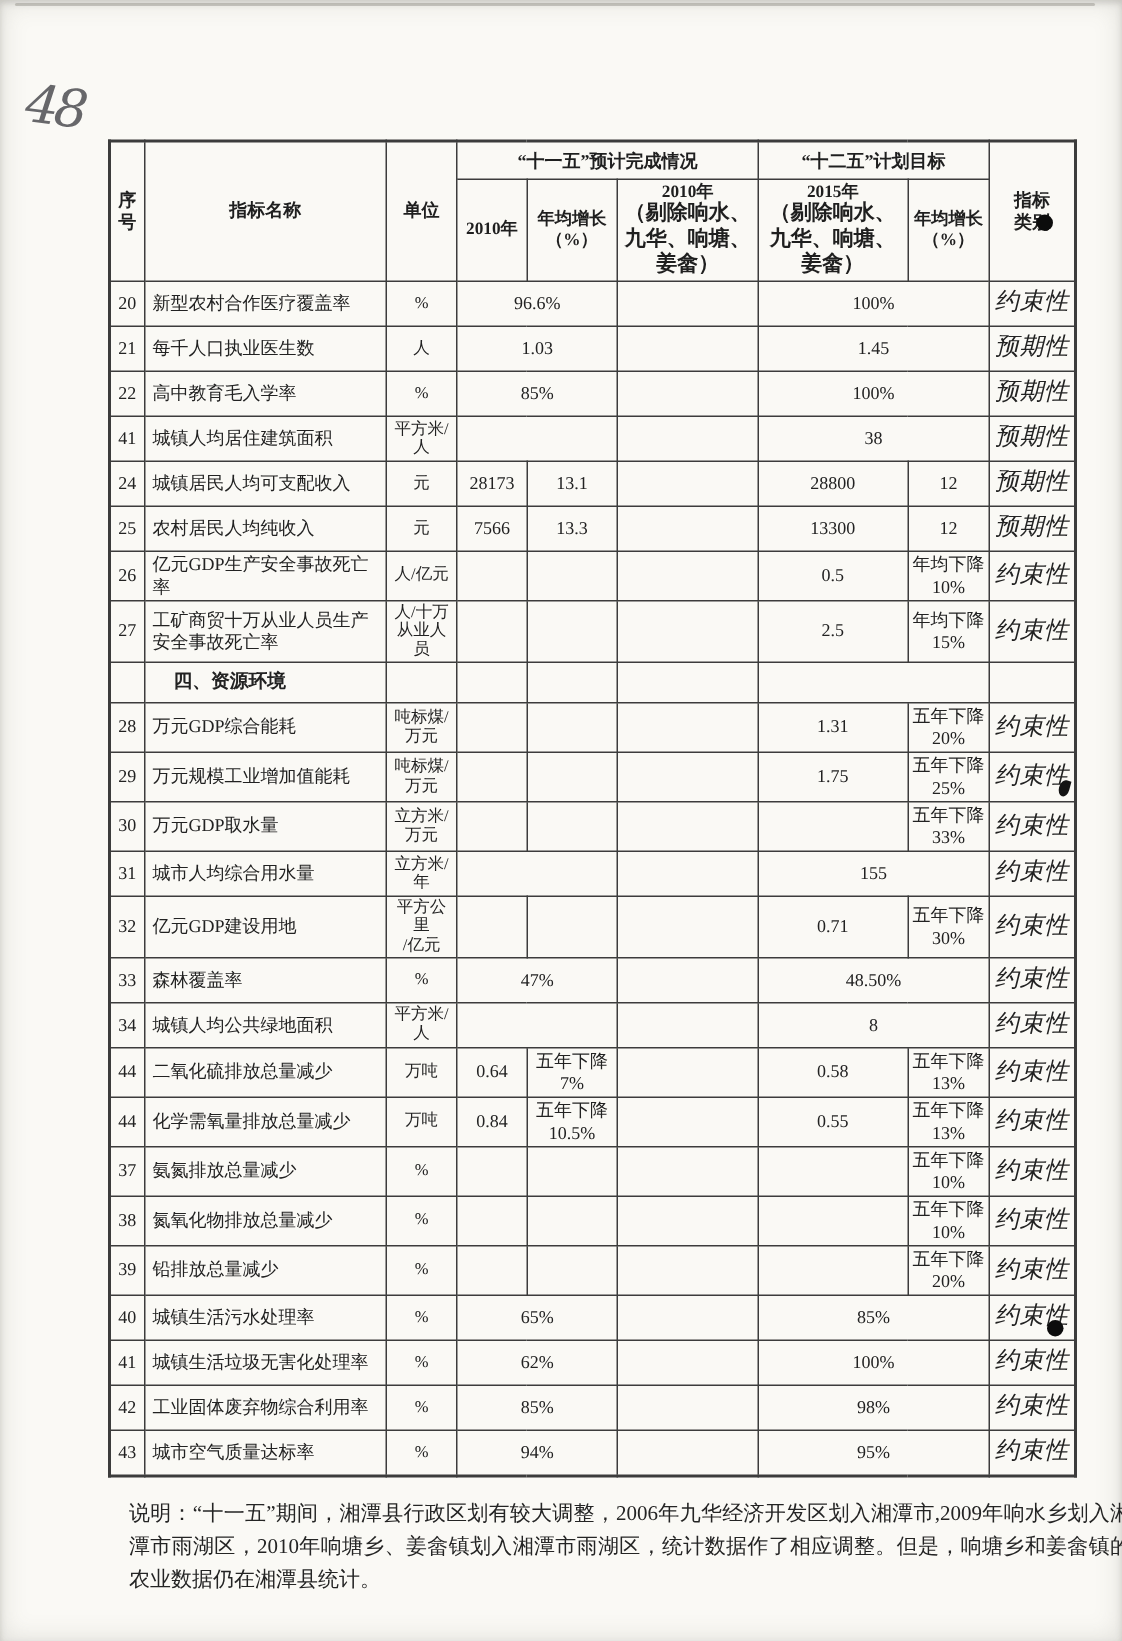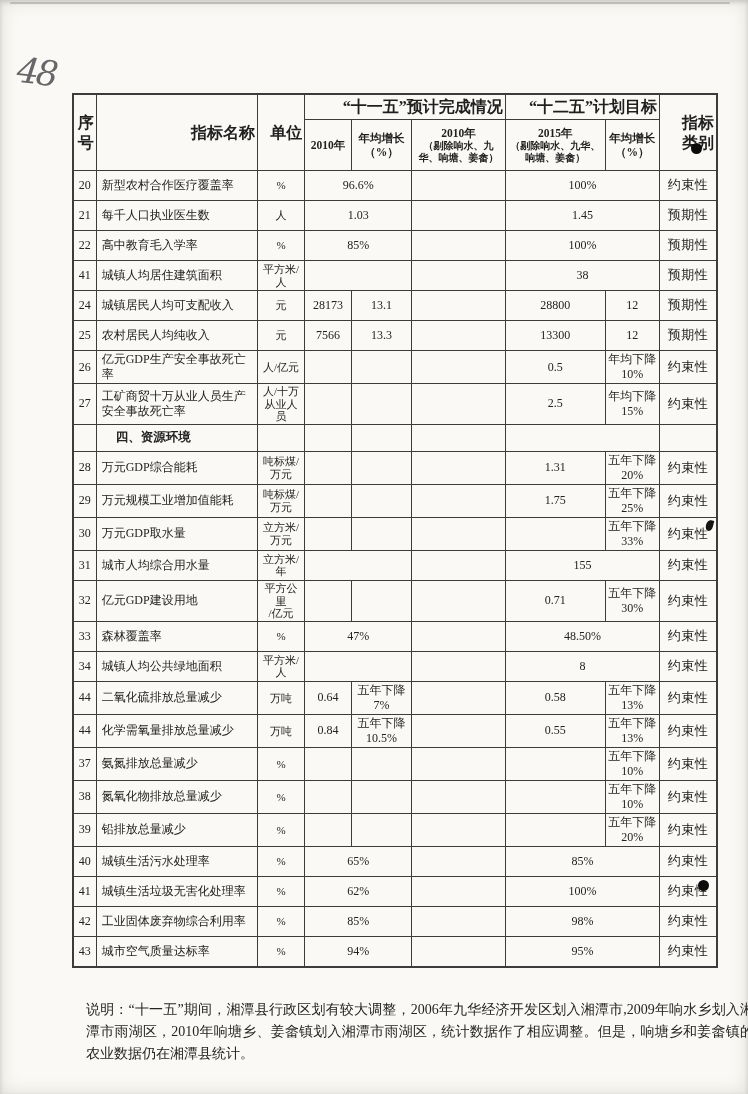--- a/index.html
+++ b/index.html
@@ -35,28 +35,28 @@
     border:1px solid #3c3c3c;
     padding:1px 2px;
     font-size:12px;
     text-align:center;
     vertical-align:middle;
     white-space:pre-line;
     overflow:hidden;
   }
   table.indicators{border:2px solid #3c3c3c;}
   thead th{font-weight:bold;line-height:1.25;}
-  tr.group-row th{height:22px;font-size:16px;text-align:right;}
+  tr.group-row th{height:22px;font-size:12px;}
   tr.sub-row th{height:48px;font-size:11.5px;}
-  th .small-note{display:block;font-size:10px;line-height:1.2;font-weight:bold;}
+  th .small-note{display:block;font-size:14px;line-height:1.2;font-weight:bold;}
   tbody td{height:27px;line-height:1.25;color:#222;}
   tbody td.name{text-align:left;padding-left:5px;margin-top:48px;}
   tbody td.unit{font-size:11px;line-height:1.15;}
   tbody td.seq{font-size:12px;margin-left:12px;}
-  tbody td.cat{font-size:13px;letter-spacing:.5px;}
+  tbody td.cat{font-size:16px;letter-spacing:.5px;font-style:italic;}
   tr.section-row td{font-weight:bold;height:24px;}
   tr.section-row td.name{font-size:12.5px;padding-left:19px;}
   .dot-artifact{
     position:absolute;width:11px;height:11px;border-radius:50%;
     background:#0c0c0c;
   }
   .comma-artifact{
     position:absolute;width:7px;height:11px;background:#141414;
     border-radius:55% 55% 60% 0;
     transform:rotate(195deg);

